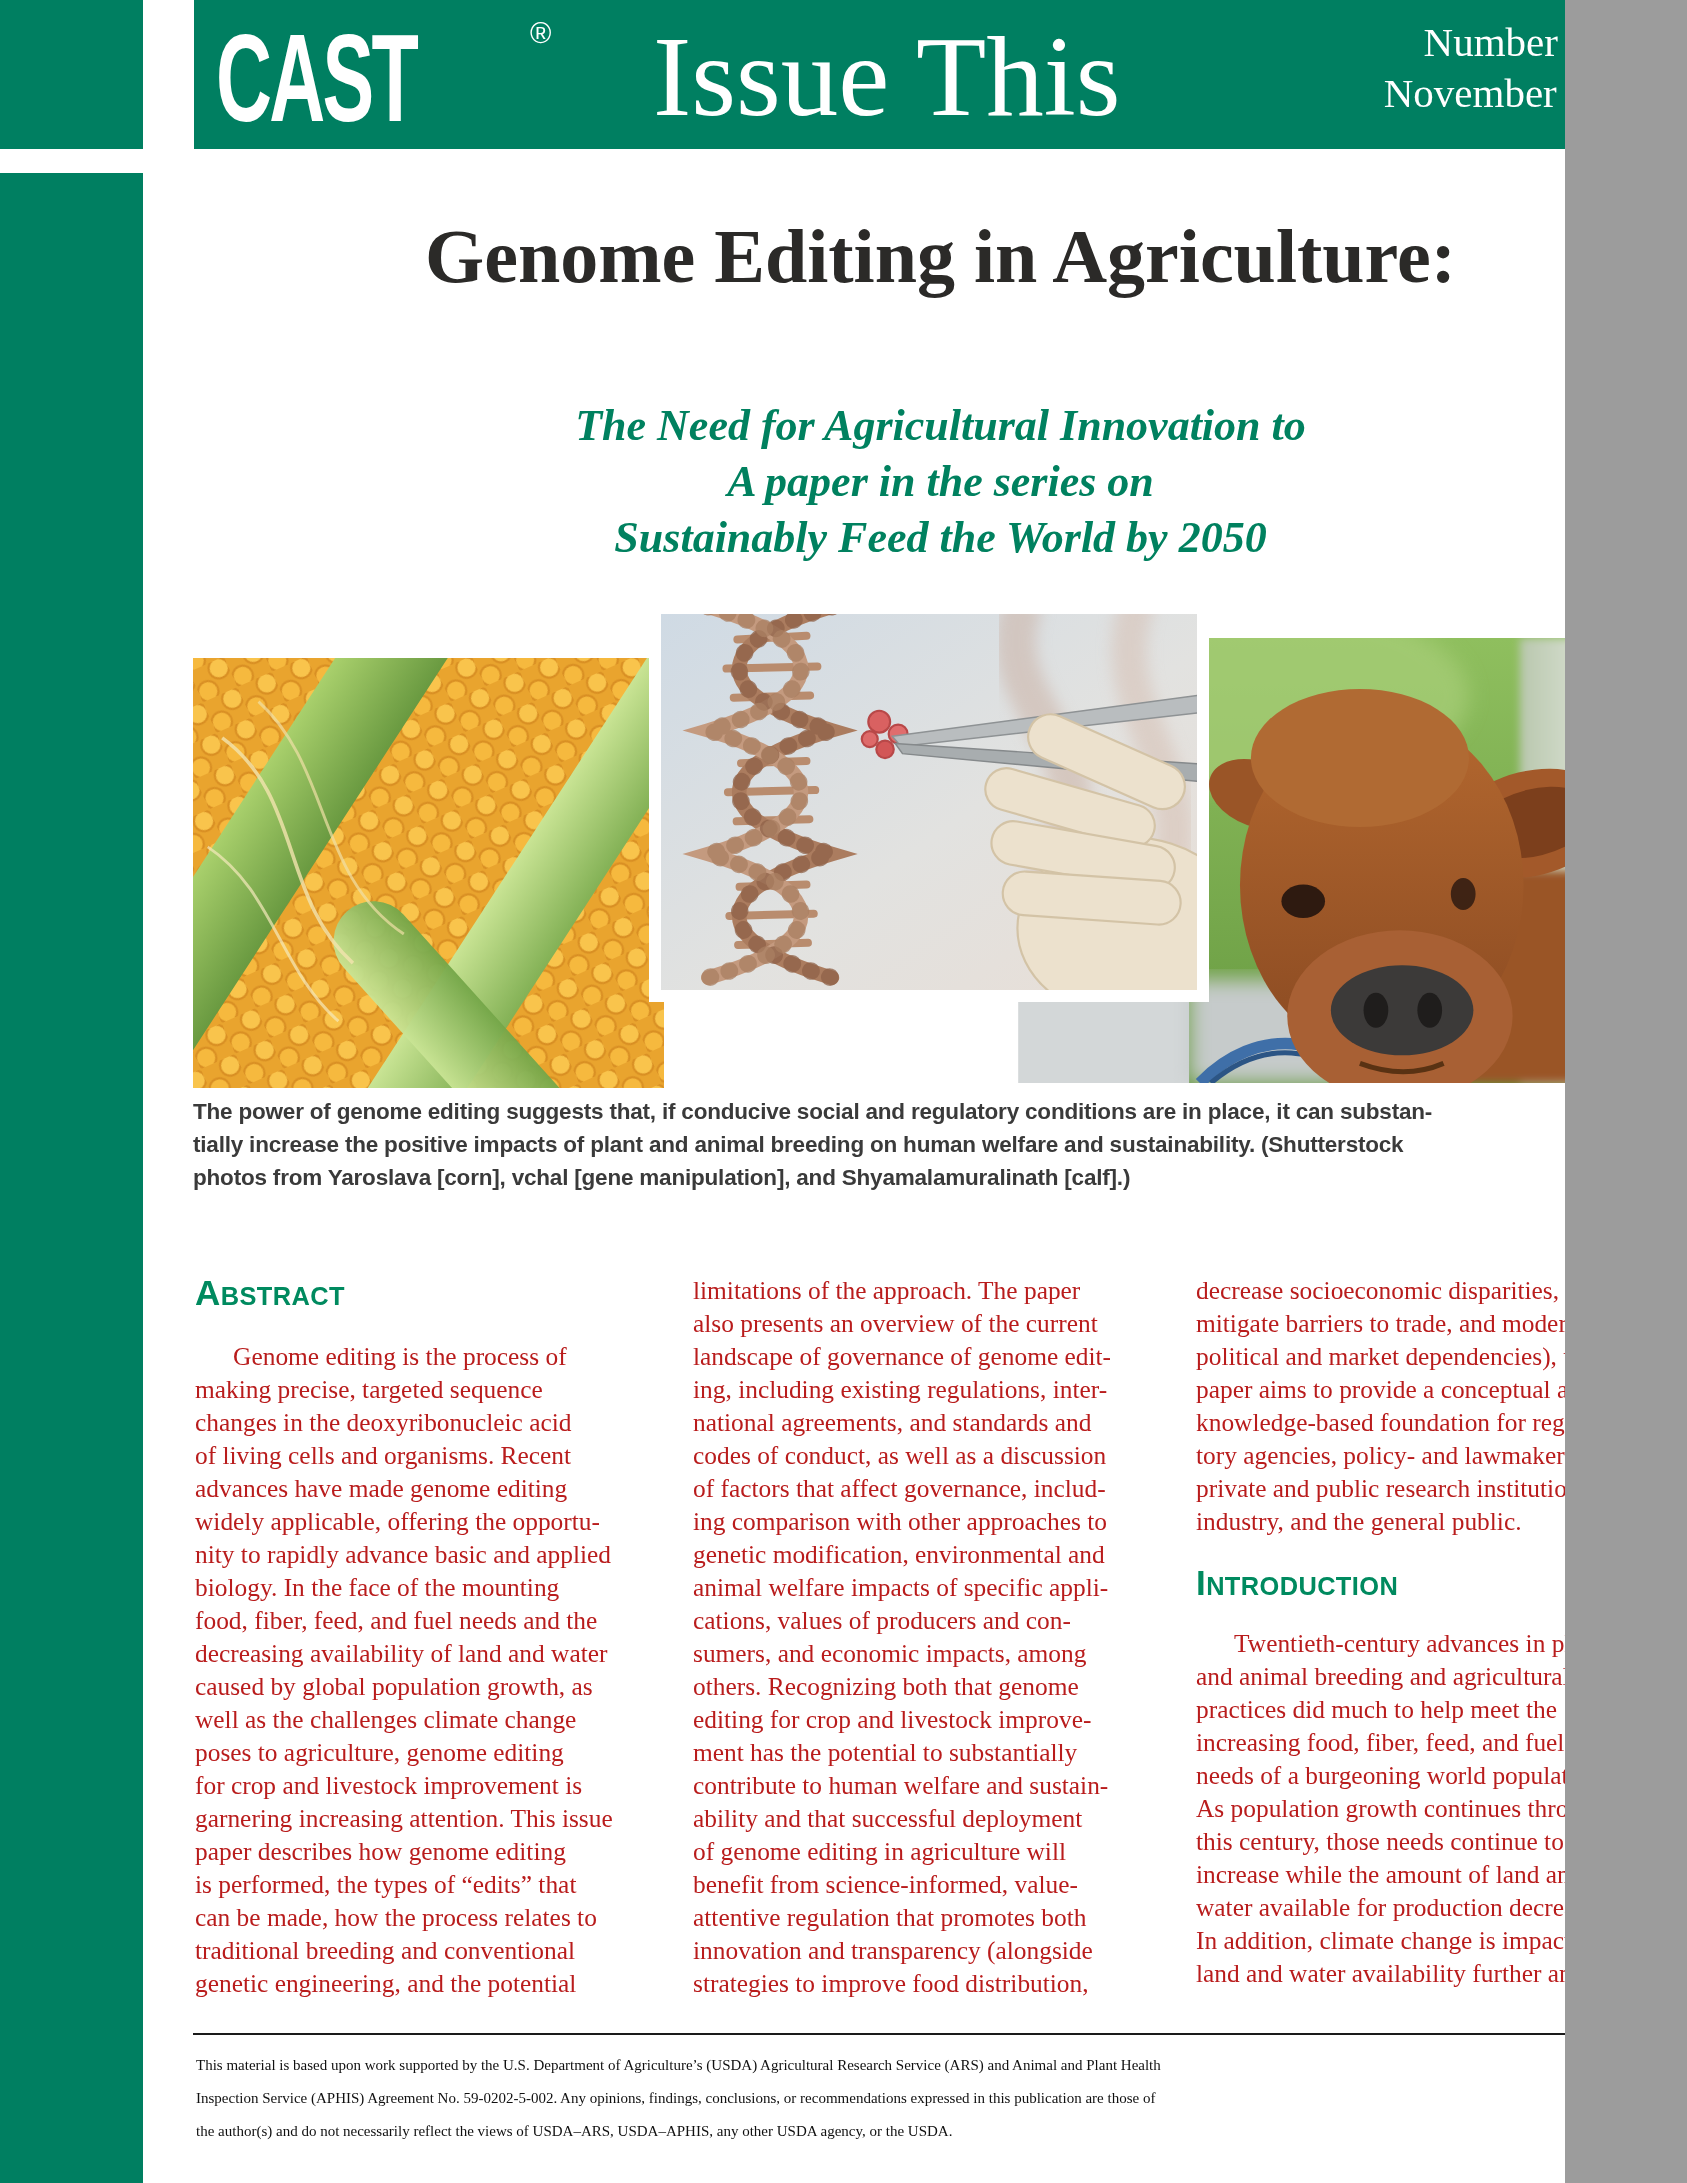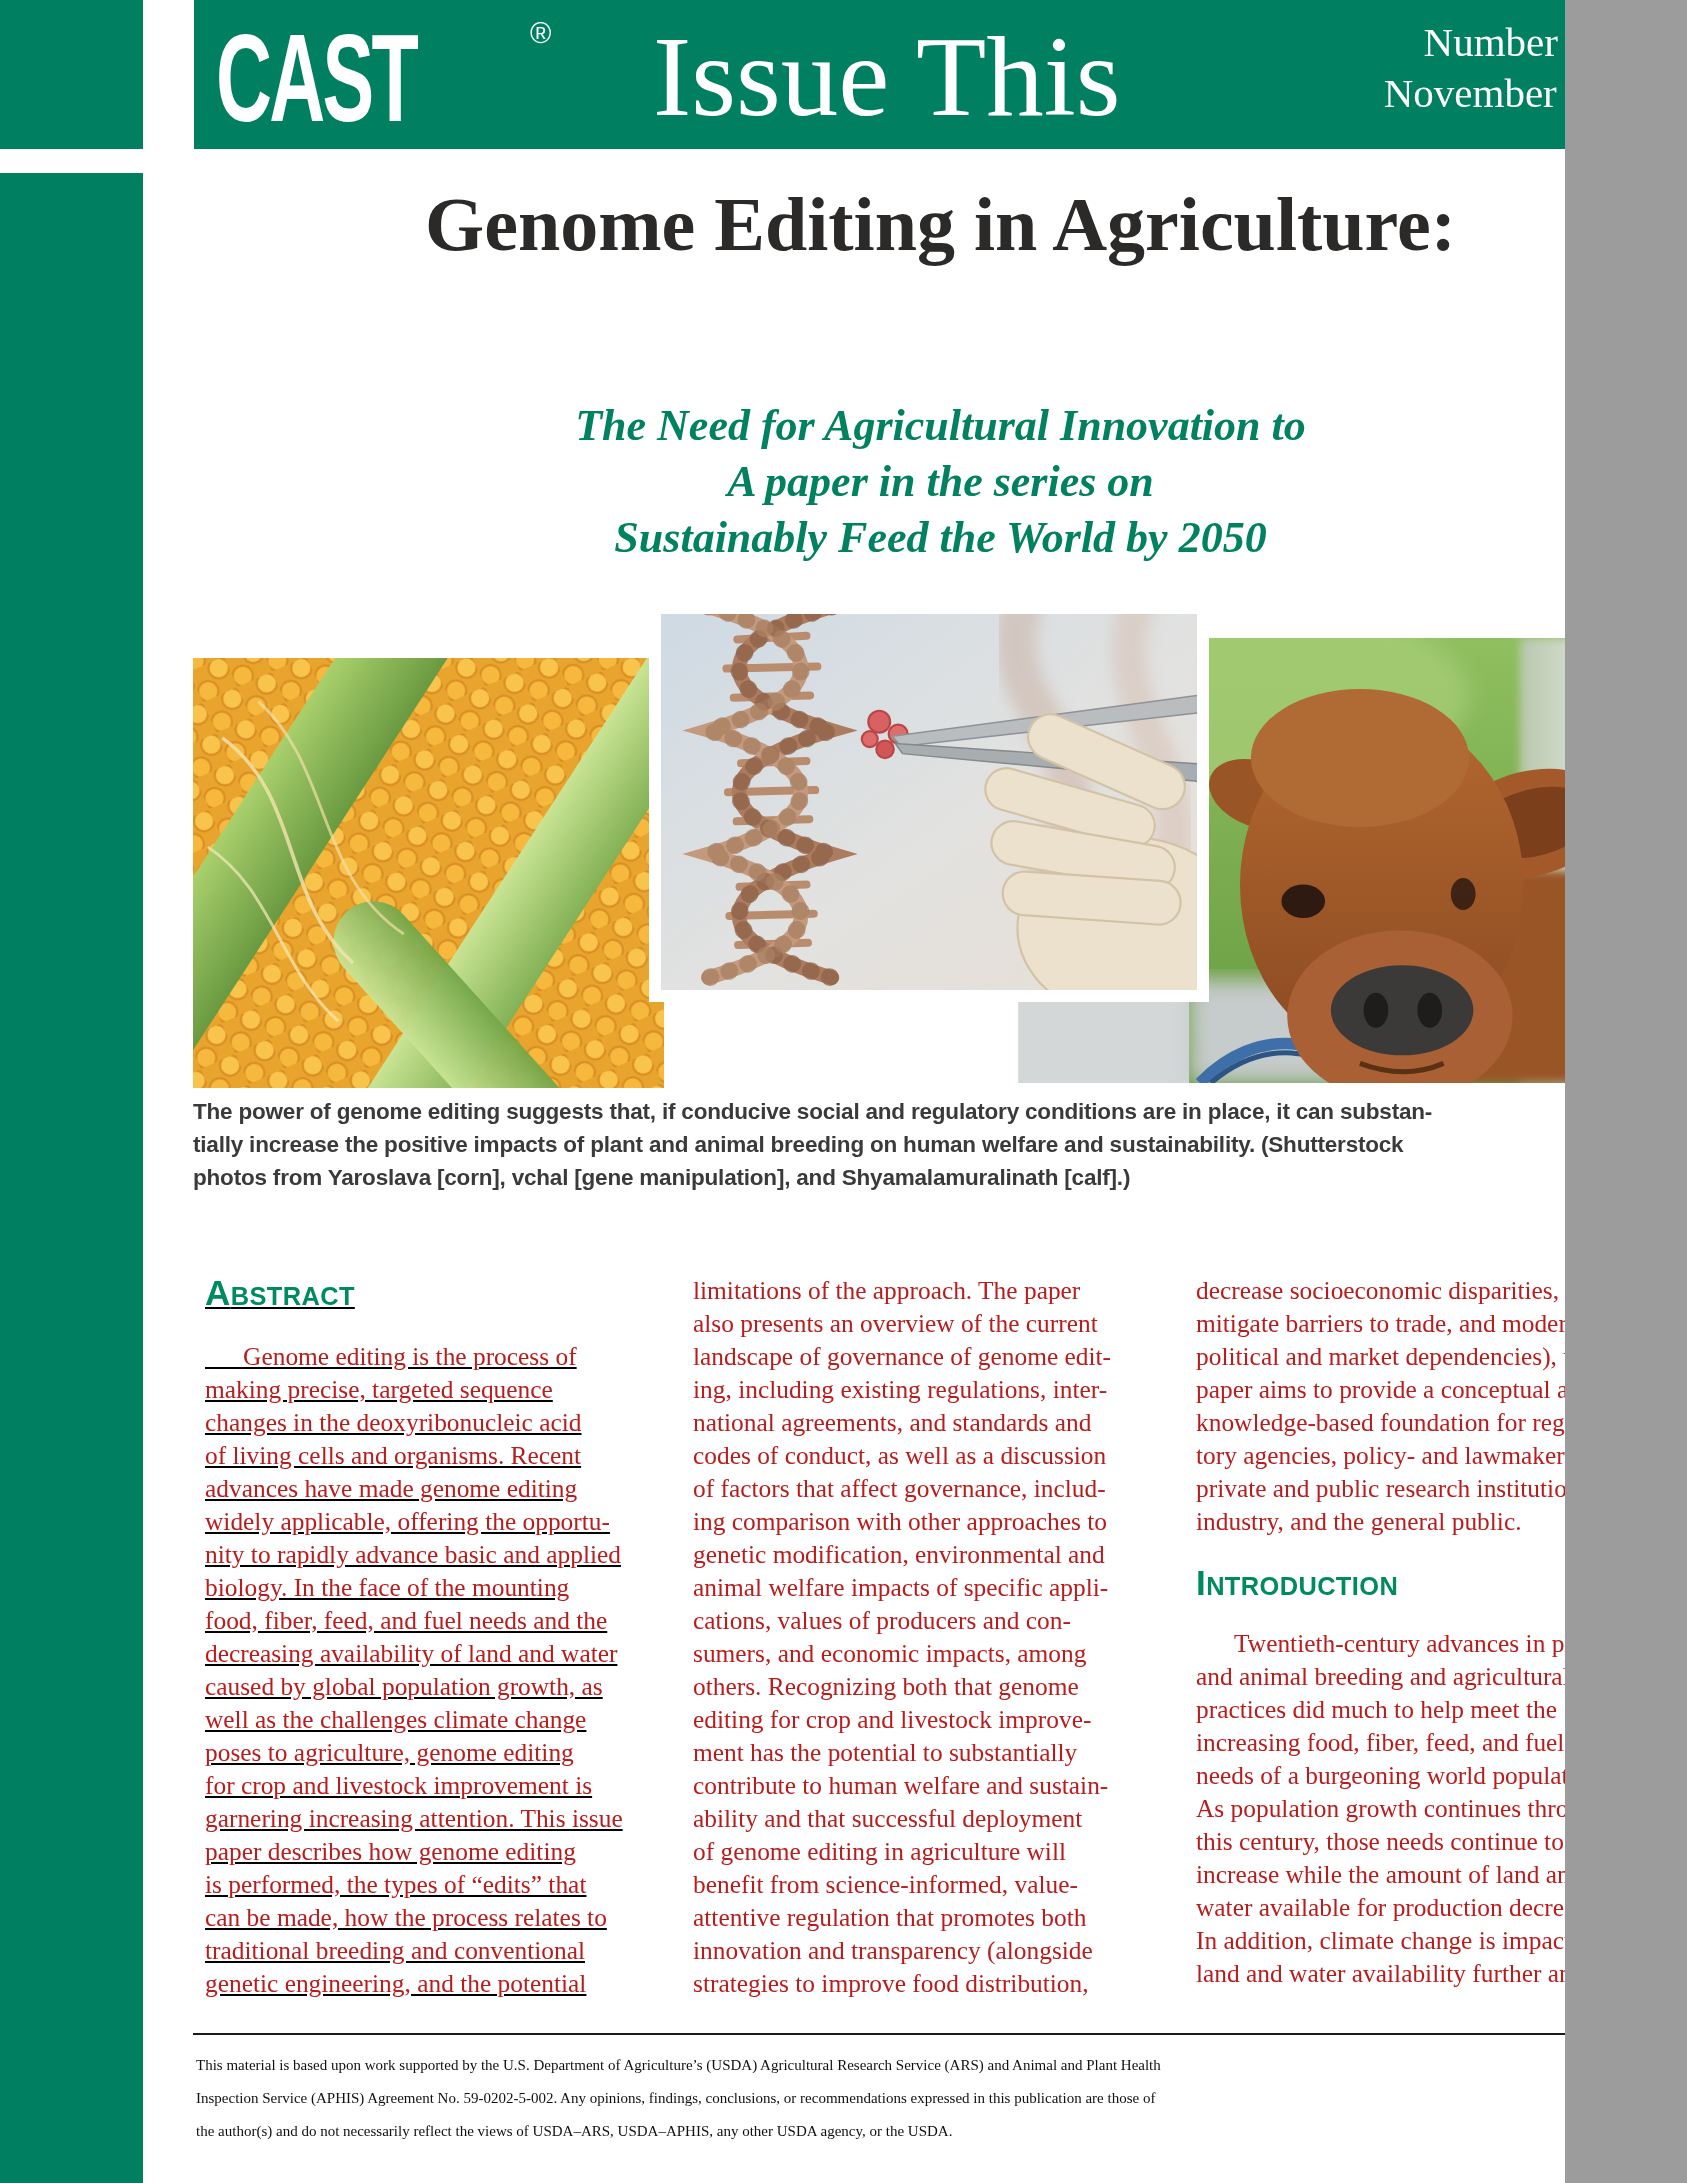--- a/index.html
+++ b/index.html
@@ -16,40 +16,40 @@
        font-size:29px;line-height:1;}
   .issue-title{position:absolute;left:459px;top:0;color:#fff;font-size:115px;line-height:154px;
        font-family:"Liberation Serif",serif;}
   .issue-meta{position:absolute;right:38px;top:17.4px;color:#fff;text-align:center;
        font-size:41px;line-height:51px;}
   .left-bar{position:absolute;left:0;top:173px;width:143px;height:2010px;background:#007f61;}
 
   
   .main-title{position:absolute;left:194px;top:176px;width:1493px;margin:0;text-align:center;
        color:#2b2a28;font-weight:bold;font-size:76px;line-height:96px;}
-  .main-title span{display:block;}
+  .main-title span{display:block;margin-top:32px;}
   .series{position:absolute;left:194px;top:398px;width:1493px;text-align:center;
        color:#00815f;font-weight:bold;font-style:italic;font-size:44px;line-height:56px;}
 
   
   .photo{position:absolute;overflow:hidden;}
   .corn-photo{left:193px;top:658px;width:471px;height:430px;z-index:1;}
   .calf-photo{left:1018px;top:638px;width:593px;height:445px;z-index:2;}
   .dna-panel{left:649px;top:602px;width:560px;height:400px;z-index:3;background:#fff;
        padding:11.6px;box-sizing:border-box;}
   .photo svg{display:block;width:100%;height:100%;}
 
   
   .caption{position:absolute;left:193px;top:1095px;width:1440px;margin:0;white-space:pre;
        font-family:"Liberation Sans",sans-serif;font-weight:bold;font-size:22.5px;line-height:33px;
        letter-spacing:-0.2px;color:#3a3a3a;}
 
   
   .col{position:absolute;top:1274px;width:498px;}
-  .col1{left:205px;text-decoration:underline;} .col2{left:693px;} .col3{left:1196px;}
+  .col1{left:195px;} .col2{left:693px;} .col3{left:1196px;}
   .body-lines{white-space:pre;font-size:25.4px;line-height:33px;color:#b91c1c;
        font-family:"Liberation Serif",serif;}
   .green-head{margin:0 0 25px 0;color:#008a5f;font-family:"Liberation Sans",sans-serif;
        font-weight:bold;font-size:25.4px;line-height:38px;letter-spacing:0.4px;}
   .green-head .hi{font-size:35px;}
   .intro-head{margin:26px 0 22px 0;}
 
   
   .foot-rule{position:absolute;left:193px;top:2033px;width:1457px;height:2.2px;background:#1a1a1a;}
   .footer-text{position:absolute;left:196px;top:2049px;width:1476px;margin:0;white-space:pre;

